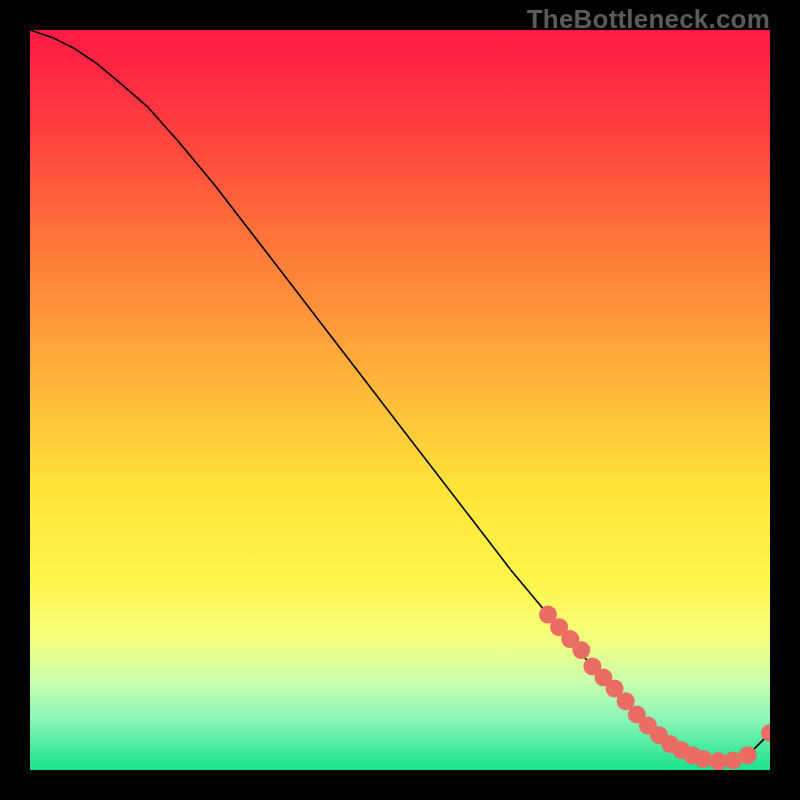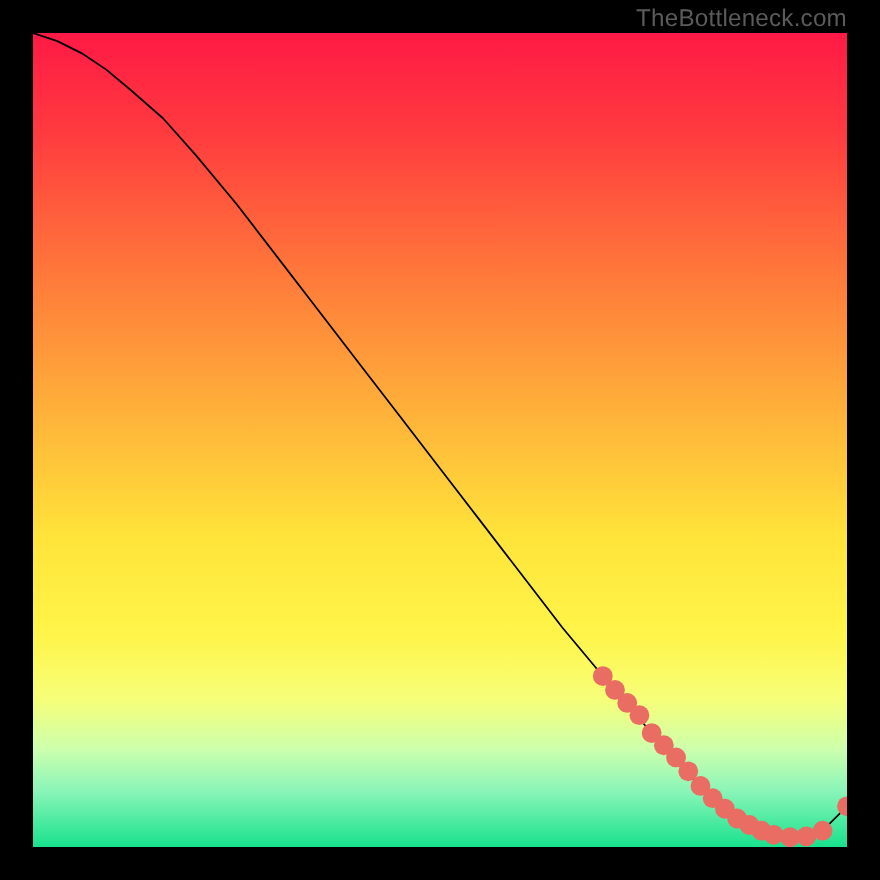--- a/index.html
+++ b/index.html
@@ -22,22 +22,22 @@
     left: 30px;
     top: 30px;
     width: 740px;
     height: 740px;
   }
   .watermark {
     position: absolute;
     top: 4px;
     right: 30px;
     color: #5b5b5b;
-    font-size: 22px;
-    font-weight: 400;
+    font-size: 26px;
+    font-weight: 700;
     letter-spacing: 0.2px;
     user-select: none;
   }
 </style>
 </head>
 <body>
 
 <div class="stage">
   <div class="watermark">TheBottleneck.com</div>
   <svg class="plot" viewBox="0 0 740 740" preserveAspectRatio="none">

